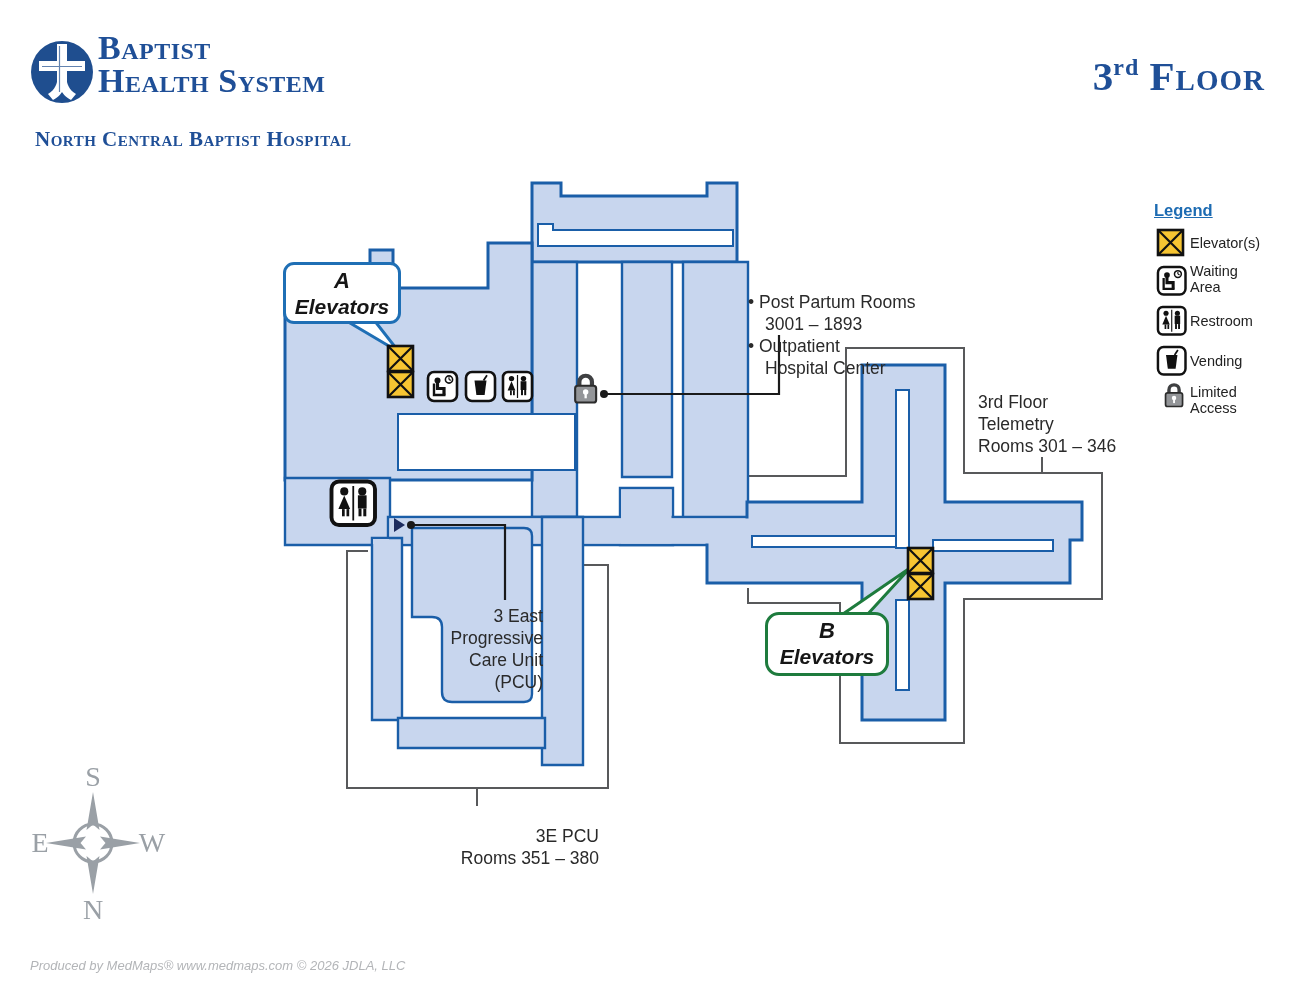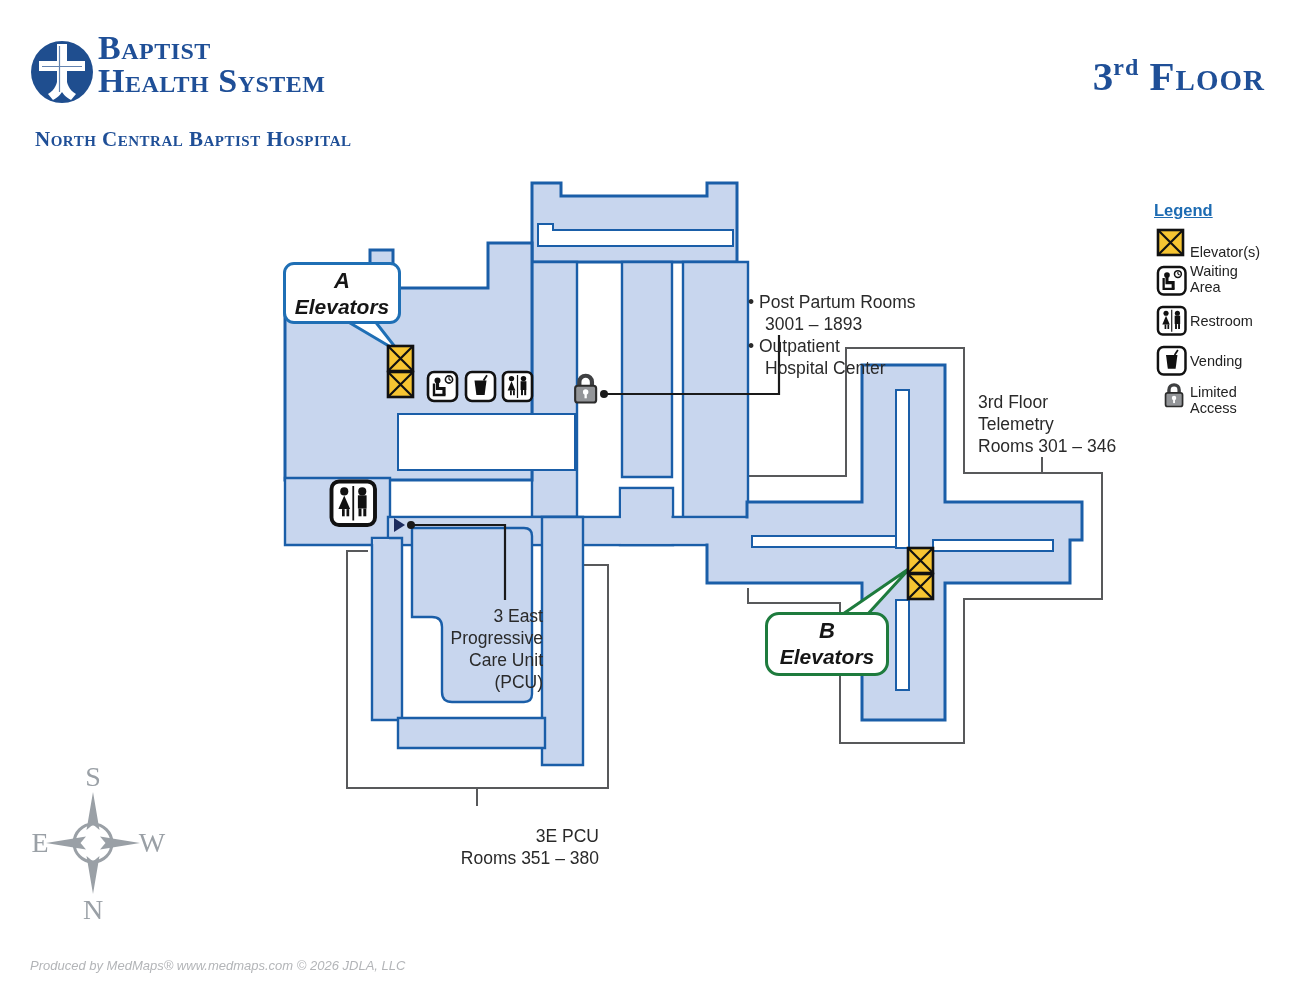--- a/index.html
+++ b/index.html
@@ -155,21 +155,21 @@
   <div class="abs brand brand-big" style="left:98px;top:31px;">Baptist</div>
   <div class="abs brand brand-big" style="left:98px;top:64px;">Health System</div>
   <div class="abs brand hospital" style="left:35px;top:129px;">North Central Baptist Hospital</div>
 
   <div class="abs floor-title" style="right:34px;top:55px;">
     <span>3</span><sup>rd</sup>
     <span class="fw">Floor</span>
   </div>
 
   <div class="abs legend-title" style="left:1154px;top:201px;">Legend</div>
-  <div class="abs legend-label" style="left:1190px;top:244px;">Elevator(s)</div>
+  <div class="abs legend-label" style="left:1190px;top:235px;">Elevator(s)</div>
   <div class="abs legend-label" style="left:1190px;top:263px;">Waiting</div>
   <div class="abs legend-label" style="left:1190px;top:279px;">Area</div>
   <div class="abs legend-label" style="left:1190px;top:313px;">Restroom</div>
   <div class="abs legend-label" style="left:1190px;top:353px;">Vending</div>
   <div class="abs legend-label" style="left:1190px;top:384px;">Limited</div>
   <div class="abs legend-label" style="left:1190px;top:400px;">Access</div>
 
   <div class="abs anno" style="left:748px;top:259px;margin-top:32px;">
     <div>• Post Partum Rooms</div>
     <div class="indent">3001 – 1893</div>

